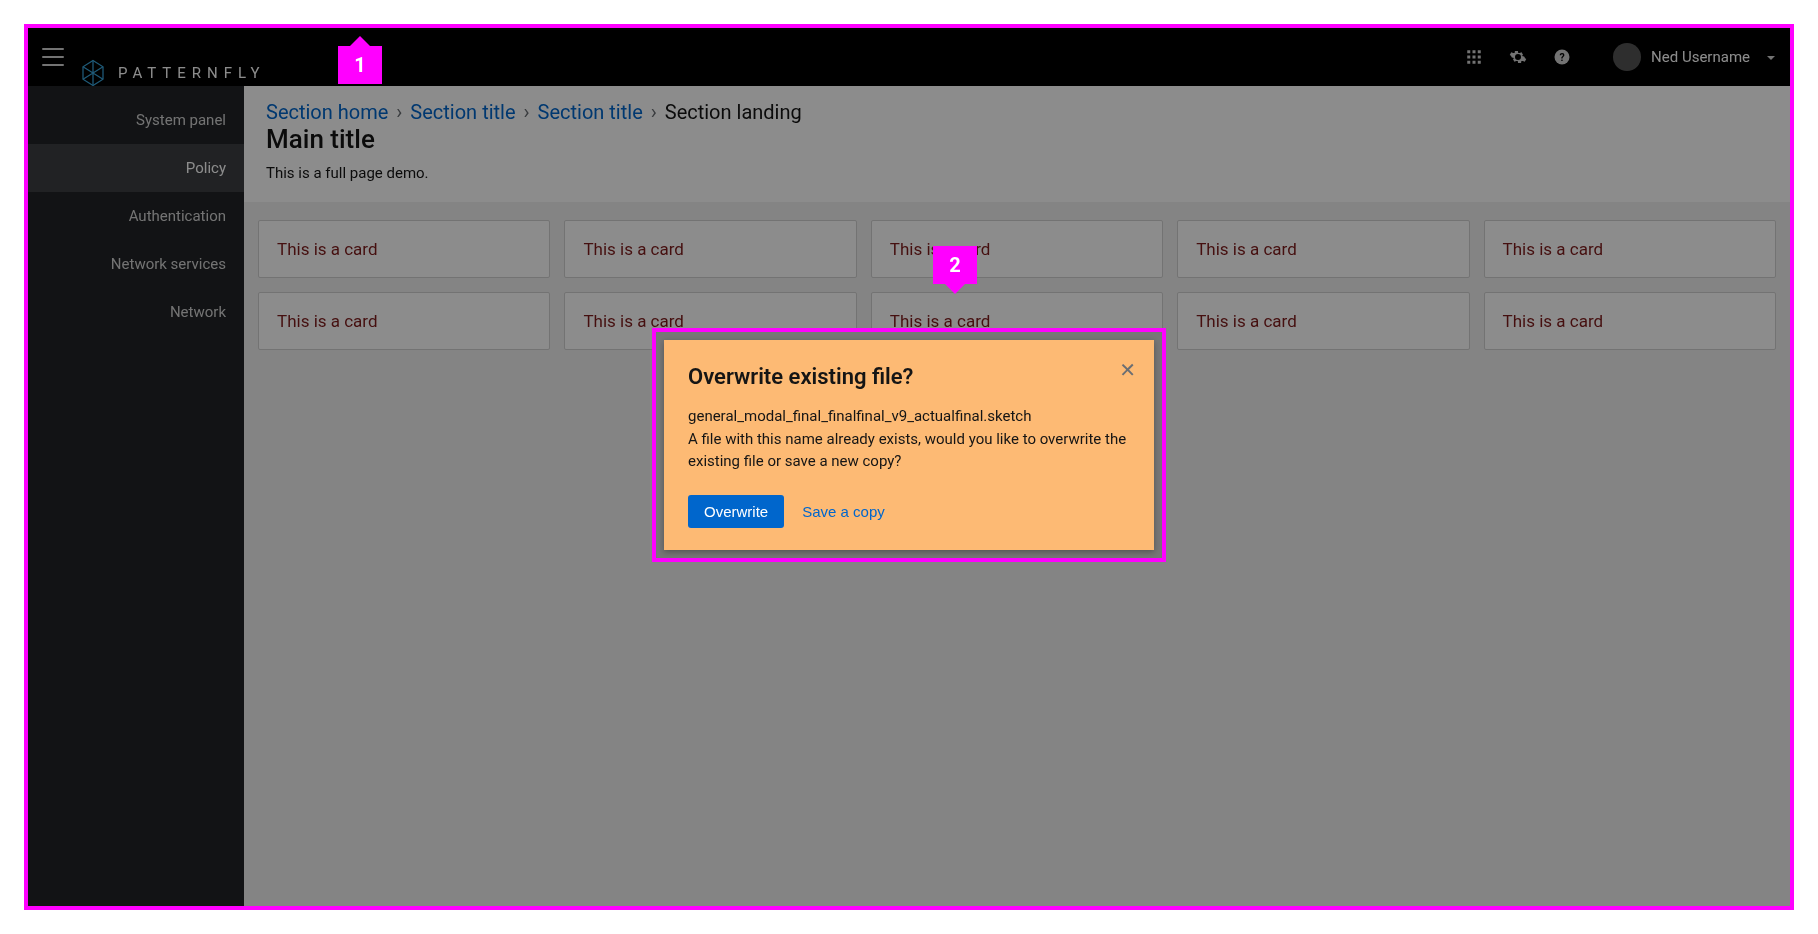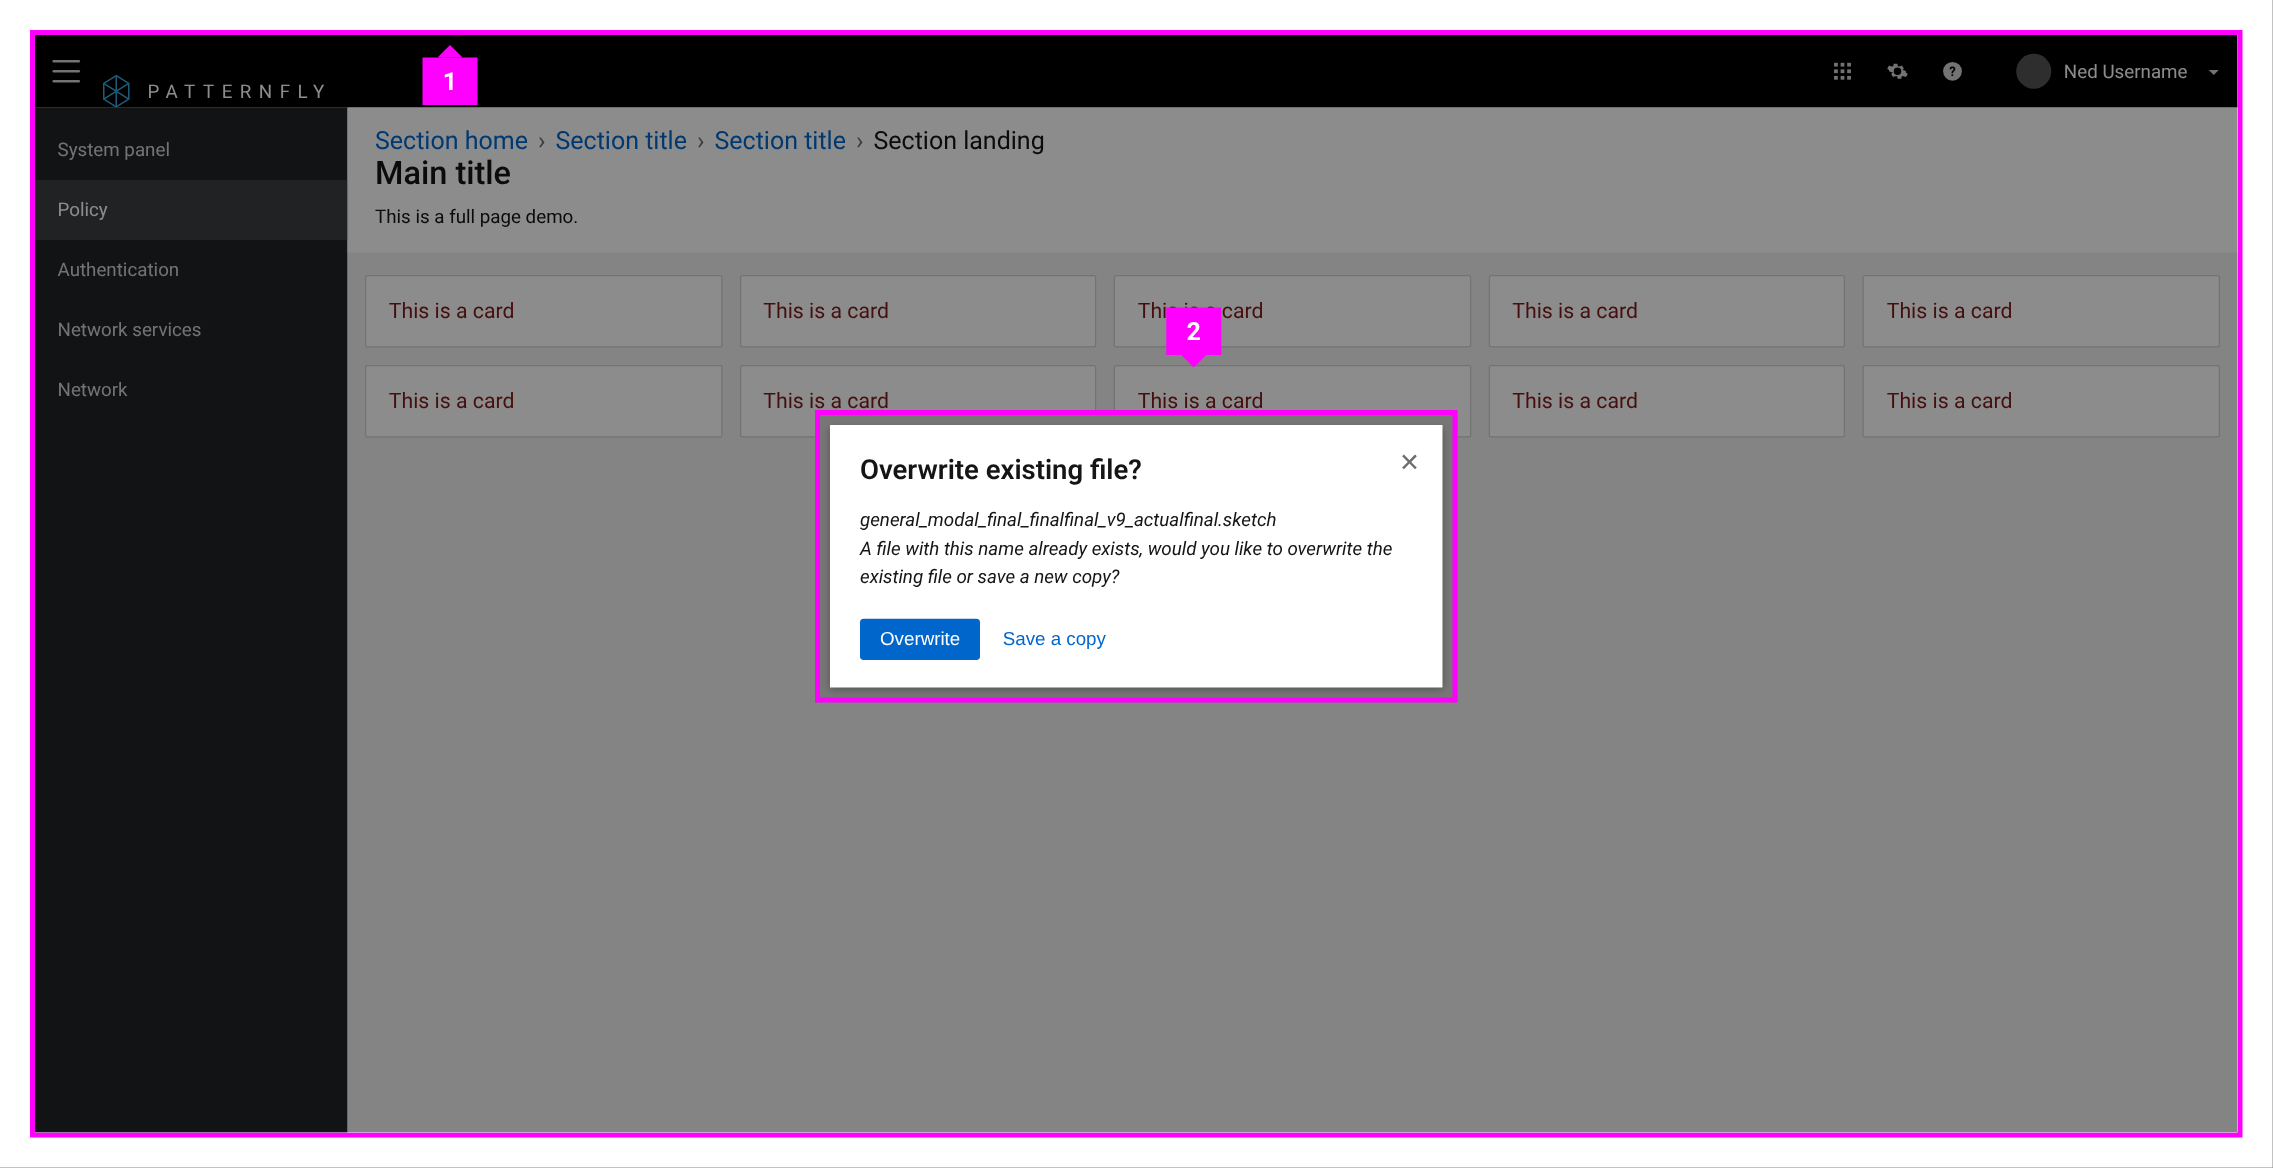--- a/index.html
+++ b/index.html
@@ -41,21 +41,21 @@
   .hicon{width:18px;height:18px;display:inline-flex;align-items:center;justify-content:center;color:#d2d2d2;cursor:pointer;}
   .hicon svg{width:18px;height:18px;}
   .user{display:flex;align-items:center;gap:10px;cursor:pointer;}
   .avatar{width:28px;height:28px;border-radius:50%;background:#555;display:inline-block;}
   .username{color:#fff;font-size:15px;text-align:center;}
   .caret{display:inline-block;margin-left:6px;}
   .caret svg{width:10px;height:10px;}
 
   .body{flex:1;display:flex;min-height:0;}
 
-  .sidebar{width:250px;background:#212427;color:#bbb;padding-top:10px;flex-shrink:0;}
+  .sidebar{width:216px;background:#212427;color:#bbb;padding-top:10px;flex-shrink:0;text-align:right;}
   .nav-item{padding:15px 18px;font-size:15px;color:#d2d2d2;cursor:pointer;}
   .nav-item.active{background:#3c3f42;color:#fff;}
 
   .main{flex:1;background:#f0f0f0;min-width:0;overflow:hidden;}
   .page-head{background:#fff;padding:14px 22px 20px;}
   .breadcrumb{font-size:20px;color:#06c;display:flex;gap:8px;align-items:center;flex-wrap:wrap;}
   .breadcrumb .sep{color:#6a6e73;}
   .breadcrumb .current{color:#151515;}
   .breadcrumb a{color:#06c;text-decoration:none;}
   .title{font-size:26px;font-weight:500;color:#151515;}
@@ -63,24 +63,24 @@
 
   .cards{padding:18px 14px;display:grid;grid-template-columns:repeat(5,1fr);gap:14px;}
   .card{background:#fff;border:1px solid #d2d2d2;border-radius:2px;padding:18px;font-size:17px;color:#7f1d1d;}
 
   
   .overlay{position:absolute;inset:0;background:rgba(0,0,0,0.45);}
 
   
   .modal-wrap{position:absolute;left:50%;top:300px;transform:translateX(-50%);}
   .modal-highlight{border:4px solid #ff00ff;padding:8px;background:#777;}
-  .modal{width:490px;background:#ffffff;padding:24px 24px 22px;position:relative;box-shadow:0 2px 6px rgba(0,0,0,0.3);}
+  .modal{width:490px;background:#fdba74;padding:24px 24px 22px;position:relative;box-shadow:0 2px 6px rgba(0,0,0,0.3);}
   .modal-title{font-size:22px;font-weight:600;color:#151515;}
   .modal-close{position:absolute;top:20px;right:18px;font-size:20px;color:#6a6e73;cursor:pointer;line-height:1;}
-  .modal-body{margin-top:16px;font-size:15px;color:#151515;line-height:1.5;font-style:italic;}
+  .modal-body{margin-top:16px;font-size:15px;color:#151515;line-height:1.5;}
   .modal-actions{margin-top:22px;display:flex;gap:18px;align-items:center;}
   .btn-primary{background:#06c;color:#fff;border:none;border-radius:3px;padding:8px 16px;font-size:15px;cursor:pointer;}
   .btn-link{background:none;border:none;color:#06c;font-size:15px;cursor:pointer;}
 
   
   .callout{position:absolute;background:#ff00ff;color:#fff;font-weight:700;font-size:20px;width:44px;height:38px;display:flex;align-items:center;justify-content:center;}
   .callout::after{content:"";position:absolute;left:50%;transform:translateX(-50%);}
   .callout.up::after{bottom:100%;border:10px solid transparent;border-bottom-color:#ff00ff;}
   .callout.down::after{top:100%;border:10px solid transparent;border-top-color:#ff00ff;}
 </style>

